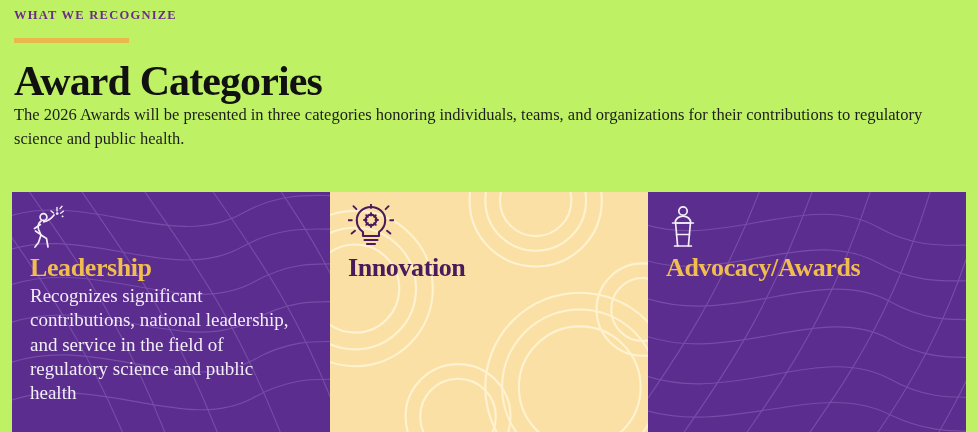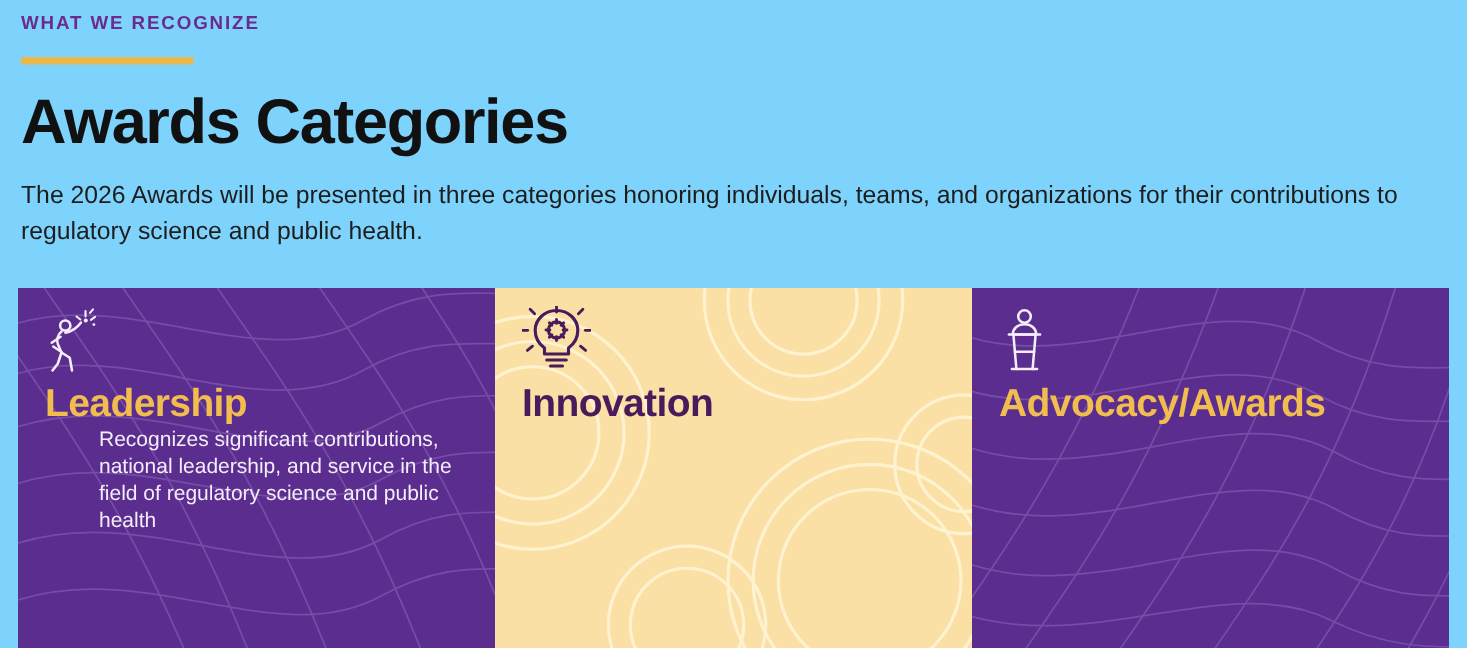--- a/index.html
+++ b/index.html
@@ -9,21 +9,22 @@
     height: 432px;
     background: #ffffff;
     font-family: "Liberation Sans", sans-serif;
     overflow: hidden;
   }
 
   .page {
     position: relative;
     width: 978px;
     height: 432px;
-    background: #7dd3fc;
+    background: #bef264;
+    font-family: Liberation Serif, serif;
   }
 
   
   .header {
     padding: 8px 0 0 14px;
   }
 
   .eyebrow {
     font-size: 12.5px;
     font-weight: bold;
@@ -43,21 +44,21 @@
   .page-title {
     font-size: 42px;
     font-weight: bold;
     letter-spacing: -0.9px;
     color: #111111;
     line-height: 1.05;
     margin-top: 16px;
   }
 
   .intro {
-    margin-top: 16px;
+    margin-top: 0;
     font-size: 16.5px;
     line-height: 1.42;
     color: #1d1d1d;
     max-width: 930px;
   }
 
   
   .cards {
     position: absolute;
     left: 12px;
@@ -93,45 +94,44 @@
 
   .card-title {
     font-size: 26px;
     font-weight: bold;
     letter-spacing: -0.4px;
     line-height: 1.08;
     margin-bottom: 2px;
   }
 
   .card-desc {
-    font-size: 14px;
+    font-size: 19px;
     line-height: 1.28;
     max-width: 270px;
-    margin-left: 36px;
   }
 
   
   .card.purple { background: #5B2D8E; }
   .card.purple .card-title { color: #F0BD4E; }
   .card.purple .card-desc  { color: #F2EDF7; }
 
   
   .card.cream { background: #FAE0A4; }
   .card.cream .card-title { color: #4A1A5C; }
   .card.cream .card-desc  { color: #6B3A7A; }
 </style>
 </head>
 <body>
 
 <div class="page">
 
   <div class="header">
     <div class="eyebrow">WHAT WE RECOGNIZE</div>
     <div class="rule"></div>
-    <h1 class="page-title">Awards Categories</h1>
+    <h1 class="page-title">Award Categories</h1>
     <p class="intro">The 2026 Awards will be presented in three categories honoring individuals, teams, and organizations for their contributions to regulatory science and public health.</p>
   </div>
 
   <div class="cards">
 
     <div class="card purple">
       <svg class="pattern" viewBox="0 0 303 231" preserveAspectRatio="none">
         <g fill="none" stroke="#7B52AC" stroke-width="1.1" opacity="0.85">
           <path d="M-20,30 C60,-10 150,60 220,20 C270,-8 310,10 330,0"></path>
           <path d="M-20,62 C60,22 150,92 220,52 C270,24 310,42 330,32"></path>

